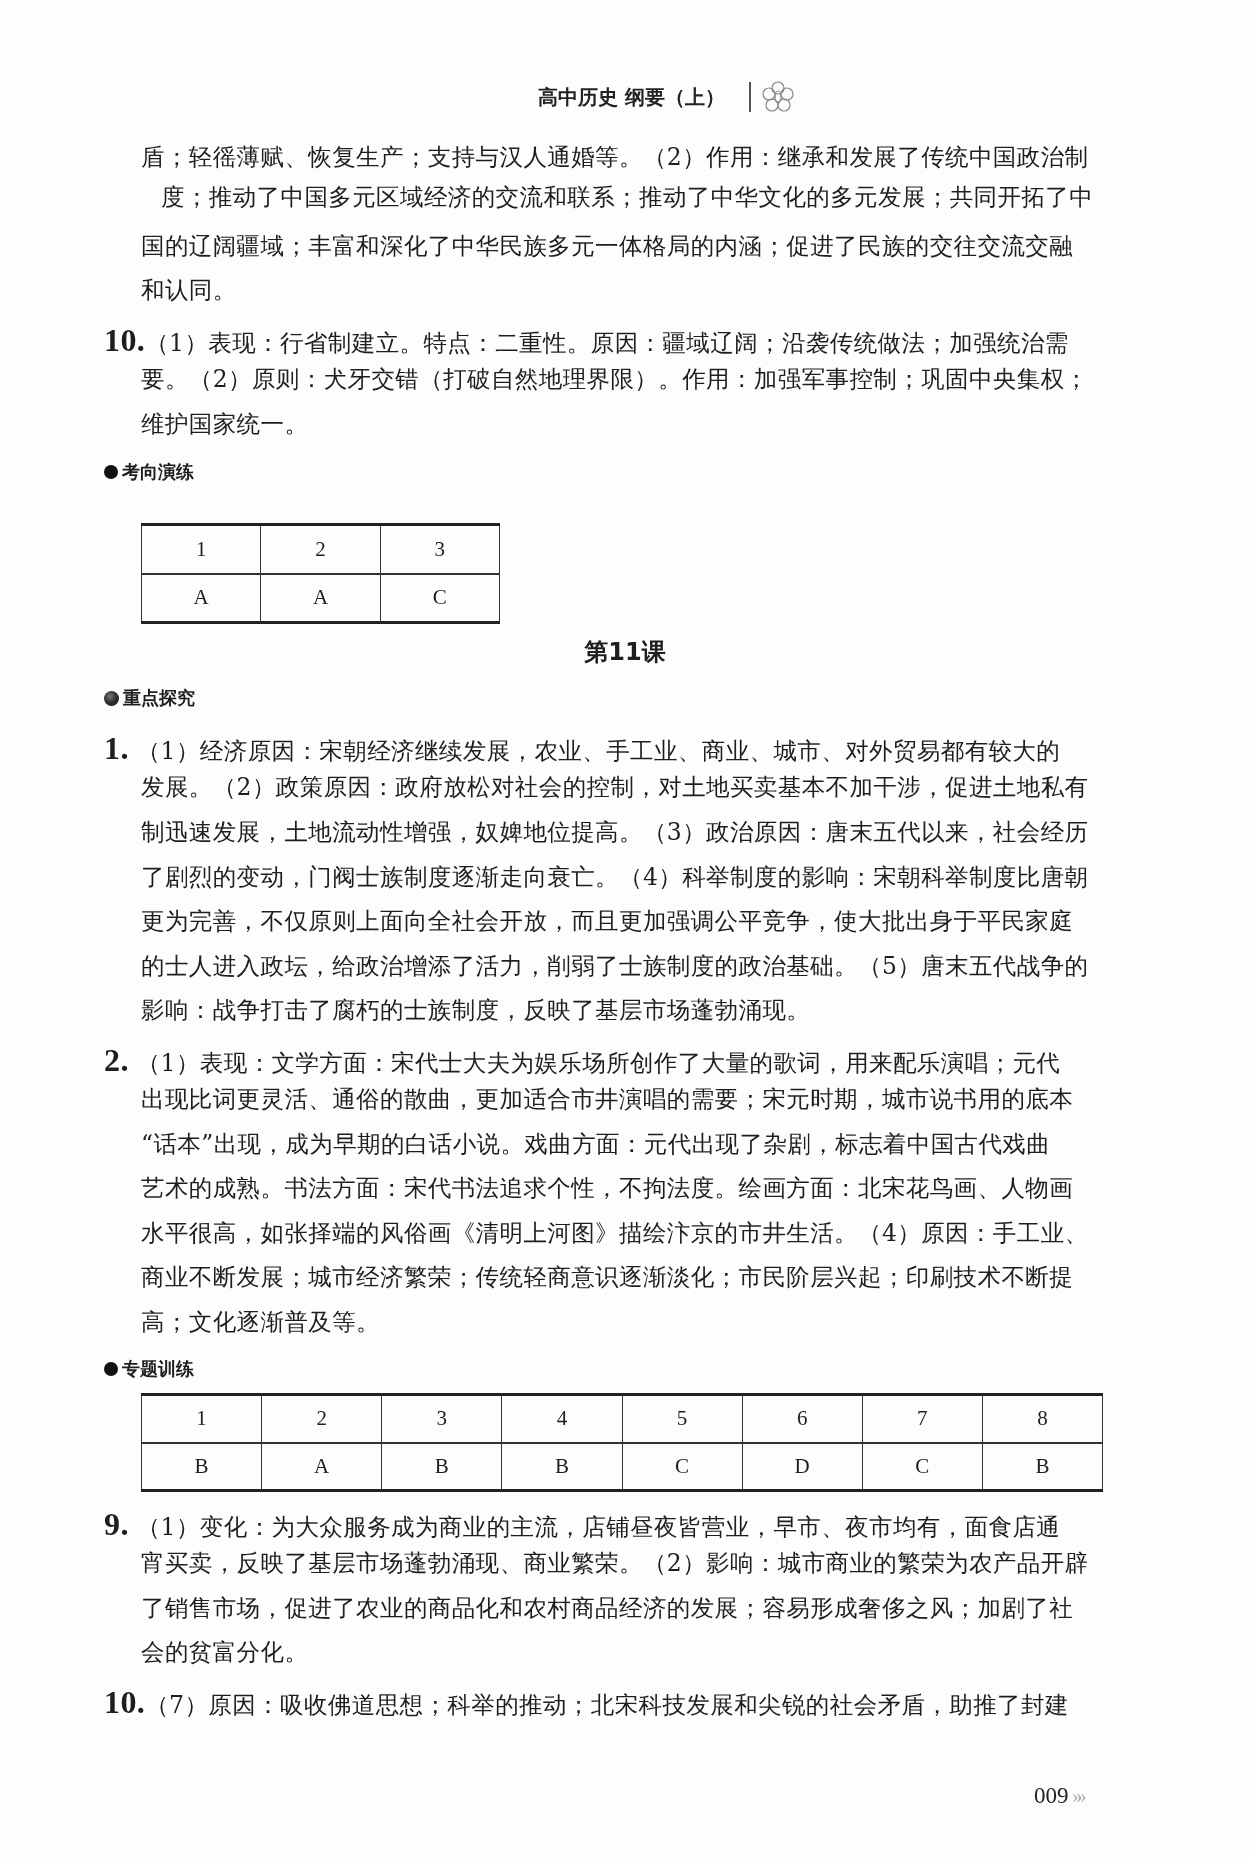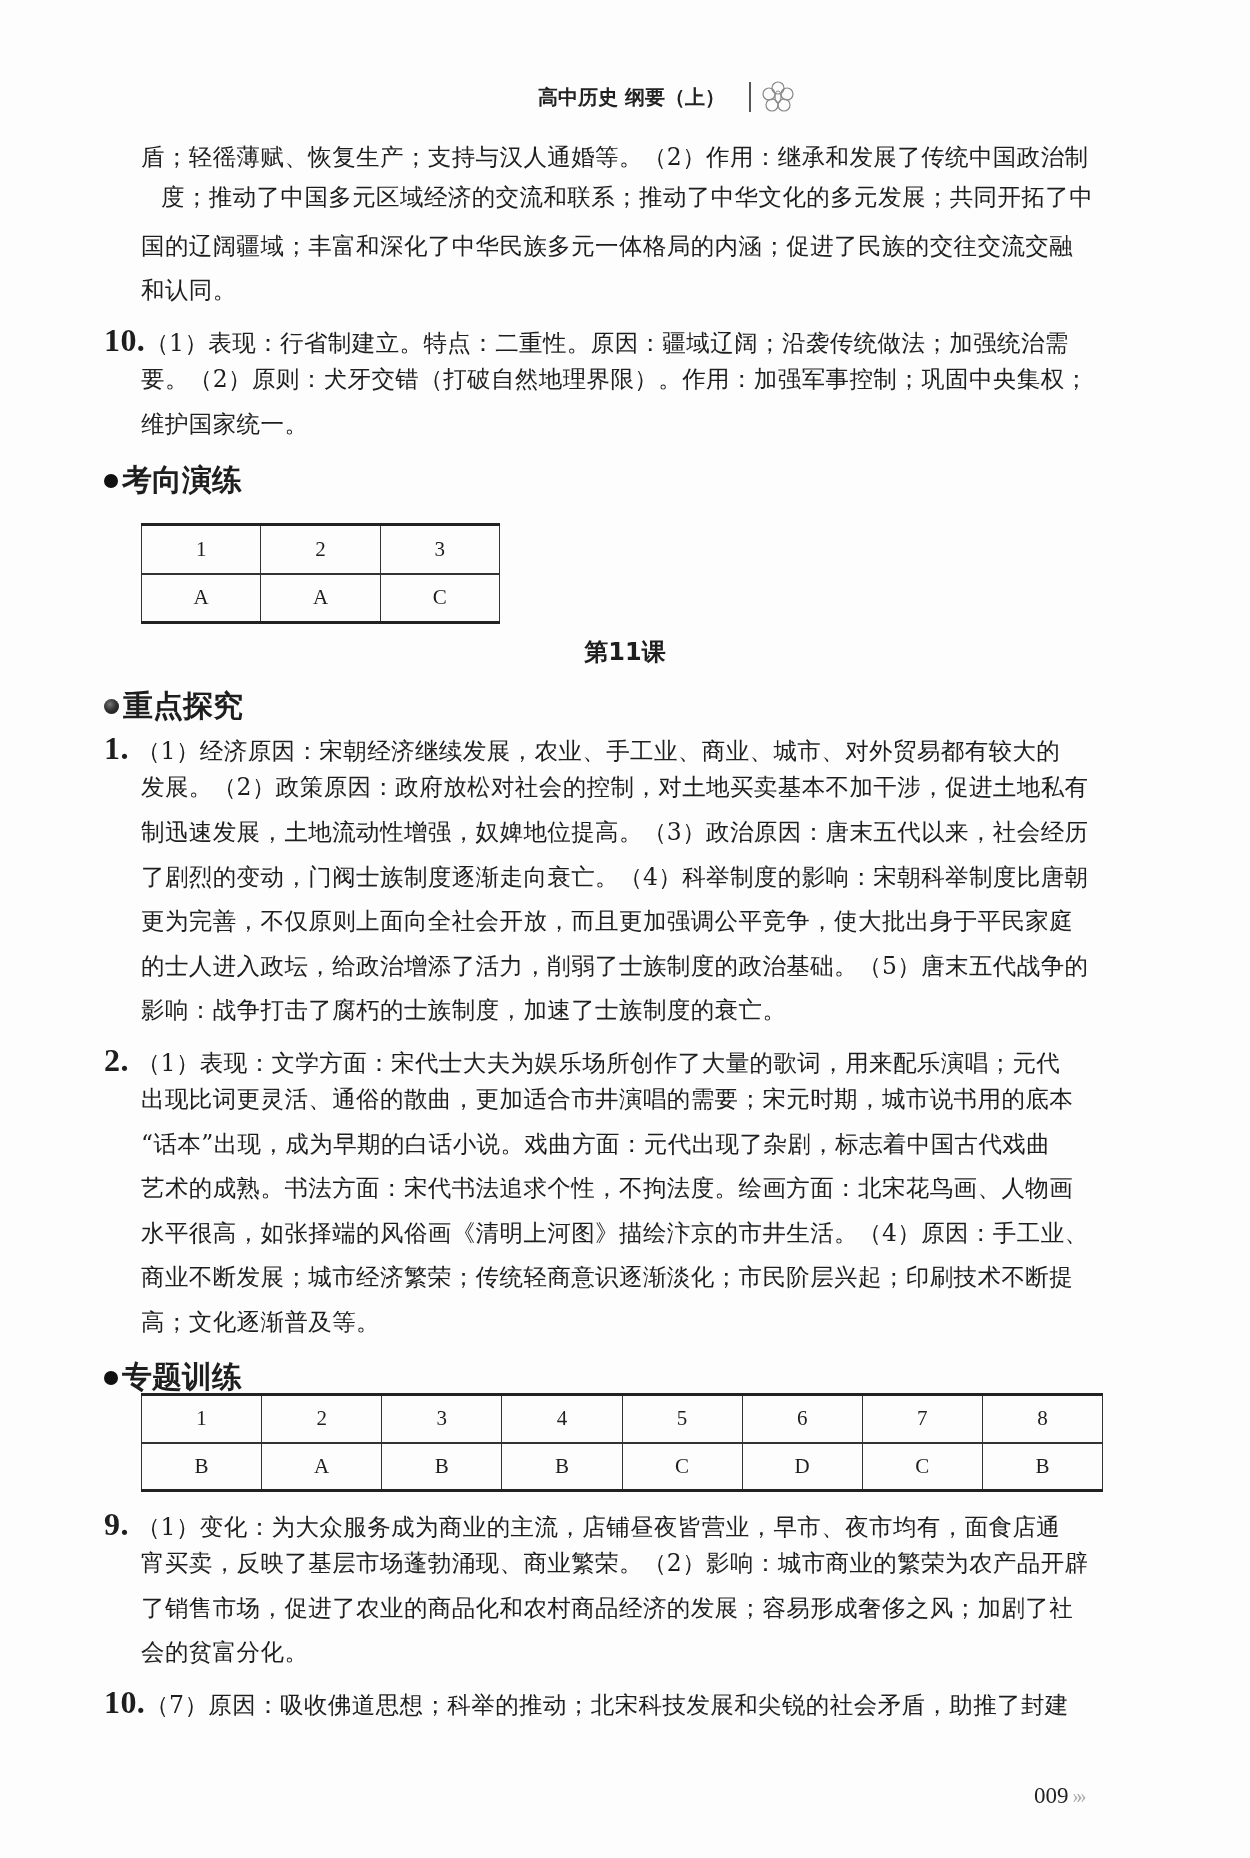--- a/index.html
+++ b/index.html
@@ -26,21 +26,21 @@
   .line {
     position: absolute;
     font-size: 23.5px;
     line-height: 1;
     white-space: nowrap;
     letter-spacing: 0.4px;
   }
   .num { font-weight: bold; font-family: "Liberation Serif", serif; font-size: 32px; }
   .section {
     position: absolute; left: 104px;
-    font-size: 30px; font-weight: bold;
+    font-size: 18px; font-weight: bold;
     font-family: "DejaVu Sans", sans-serif;
     display: flex; align-items: center;
   }
   .bullet-solid {
     display: inline-block; width: 14px; height: 14px; border-radius: 50%;
     background: #111; margin-right: 4px;
   }
   .bullet-globe {
     display: inline-block; width: 15px; height: 15px; border-radius: 50%;
     background: radial-gradient(circle at 40% 35%, #777 0%, #333 45%, #111 100%);
@@ -132,21 +132,21 @@
 </div>
 
 <div class="line" style="left:104px; top:732px;">
   <span class="num">1.</span>&nbsp;<span>（1）经济原因：宋朝经济继续发展，农业、手工业、商业、城市、对外贸易都有较大的</span>
 </div>
 <div class="line" style="left:141px; top:776px;">发展。（2）政策原因：政府放松对社会的控制，对土地买卖基本不加干涉，促进土地私有</div>
 <div class="line" style="left:141px; top:821px;">制迅速发展，土地流动性增强，奴婢地位提高。（3）政治原因：唐末五代以来，社会经历</div>
 <div class="line" style="left:141px; top:866px;">了剧烈的变动，门阀士族制度逐渐走向衰亡。（4）科举制度的影响：宋朝科举制度比唐朝</div>
 <div class="line" style="left:141px; top:910px;">更为完善，不仅原则上面向全社会开放，而且更加强调公平竞争，使大批出身于平民家庭</div>
 <div class="line" style="left:141px; top:955px;">的士人进入政坛，给政治增添了活力，削弱了士族制度的政治基础。（5）唐末五代战争的</div>
-<div class="line" style="left:141px; top:999px;">影响：战争打击了腐朽的士族制度，加速了士族制度的衰亡。</div>
+<div class="line" style="left:141px; top:999px;">影响：战争打击了腐朽的士族制度，反映了基层市场蓬勃涌现。</div>
 
 <div class="line" style="left:104px; top:1044px;">
   <span class="num">2.</span>&nbsp;<span>（1）表现：文学方面：宋代士大夫为娱乐场所创作了大量的歌词，用来配乐演唱；元代</span>
 </div>
 <div class="line" style="left:141px; top:1088px;">出现比词更灵活、通俗的散曲，更加适合市井演唱的需要；宋元时期，城市说书用的底本</div>
 <div class="line" style="left:141px; top:1133px;">“话本”出现，成为早期的白话小说。戏曲方面：元代出现了杂剧，标志着中国古代戏曲</div>
 <div class="line" style="left:141px; top:1177px;">艺术的成熟。书法方面：宋代书法追求个性，不拘法度。绘画方面：北宋花鸟画、人物画</div>
 <div class="line" style="left:141px; top:1222px;">水平很高，如张择端的风俗画《清明上河图》描绘汴京的市井生活。（4）原因：手工业、</div>
 <div class="line" style="left:141px; top:1266px;">商业不断发展；城市经济繁荣；传统轻商意识逐渐淡化；市民阶层兴起；印刷技术不断提</div>
 <div class="line" style="left:141px; top:1311px;">高；文化逐渐普及等。</div>

